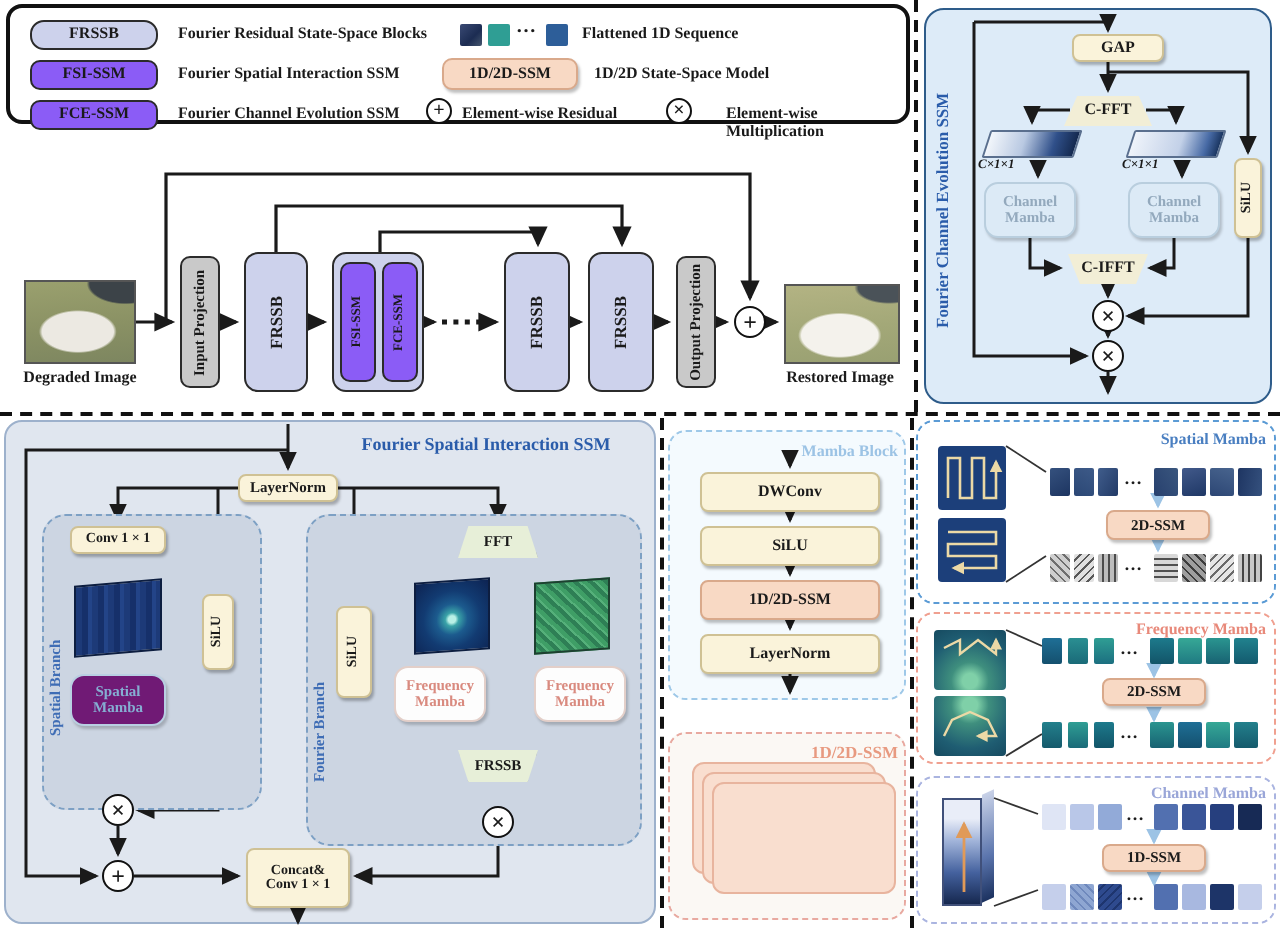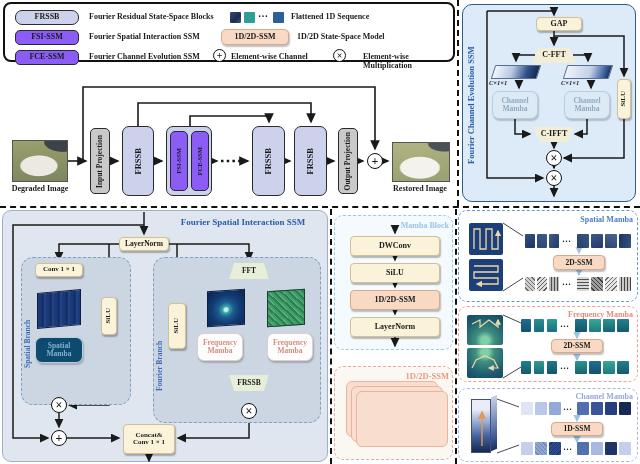--- a/index.html
+++ b/index.html
@@ -61,21 +61,21 @@
     <span class="dots" style="left:253px;top:4px;font-size:10px;">…</span>
     <div class="patch" style="left:268px;top:8px;width:11px;height:11px;background:#2d5e99;"></div>
     <div class="abs" style="left:286px;top:8px;font-size:8px;font-weight:bold;">Flattened 1D Sequence</div>
 
     <div class="box salmonbox" style="left:216px;top:25px;width:68px;height:16px;font-size:8px;border-radius:5px;">1D/2D-SSM</div>
     <div class="abs" style="left:292px;top:28px;font-size:8px;font-weight:bold;">1D/2D State-Space Model</div>
 
     <div class="node small" style="left:208px;top:45px;">
         <span>+</span>
       </div>
-    <div class="abs" style="left:226px;top:48px;font-size:8px;font-weight:bold;">Element-wise Channel</div>
+    <div class="abs" style="left:226px;top:48px;font-size:8px;font-weight:bold;">Element-wise Residual</div>
     <div class="node small" style="left:328px;top:45px;">
         <span>×</span>
       </div>
     <div class="abs" style="left:346px;top:48px;font-size:8px;font-weight:bold;margin-left:12px;">Element-wise Multiplication</div>
   </div>
 
   <div class="abs" style="left:0;top:62px;width:456px;height:145px;">
     <svg width="456" height="145">
       <g stroke="#1a1a1a" stroke-width="1.6" fill="none">
         <path d="M68,99 H86" marker-end="url(#arr)"></path>
@@ -215,21 +215,21 @@
         <path d="M146,243 V250" marker-end="url(#arr)"></path>
       </g>
     </svg>
     <div class="box cream" style="left:116px;top:26px;width:50px;height:14px;font-size:7.5px;">LayerNorm</div>
 
     <div class="abs" style="left:18px;top:46px;width:110px;height:148px;background:#ccd5e2;border:1.4px dashed #7da0c4;border-radius:12px;"></div>
     <div class="ttl vtext" style="left:20px;top:78px;height:110px;width:11px;font-size:7.5px;color:#3f6db5;text-align:center;">Spatial Branch</div>
     <div class="box cream" style="left:32px;top:52px;width:48px;height:14px;font-size:7px;">Conv 1 × 1</div>
     <div class="abs" style="left:34px;top:80px;width:44px;height:36px;transform:skewY(-5deg);border:0.5px solid #0d1e40;
                 background:repeating-linear-gradient(90deg,#1d3a78 0 3px,#16306a 3px 6px,#234488 6px 8px);"></div>
-    <div class="box prewrap" style="left:32px;top:126px;width:48px;height:26px;font-size:7.5px;color:#85aed2;background:#0c4a6e;
+    <div class="box prewrap" style="left:32px;top:126px;width:48px;height:26px;font-size:7.5px;color:#85aed2;background:#701a75;
                 border:1px solid #b9cfe2;border-radius:7px;box-shadow:1px 1.5px 1.5px rgba(0,0,0,.2);">Spatial
 Mamba</div>
     <div class="box cream" style="left:98px;top:86px;width:16px;height:38px;font-size:7px;">
       <span class="vtext">SiLU</span>
     </div>
     <div class="node" style="left:48px;top:186px;">
         <span>×</span>
       </div>
     <div class="node" style="left:48px;top:219px;">
         <span>+</span>

